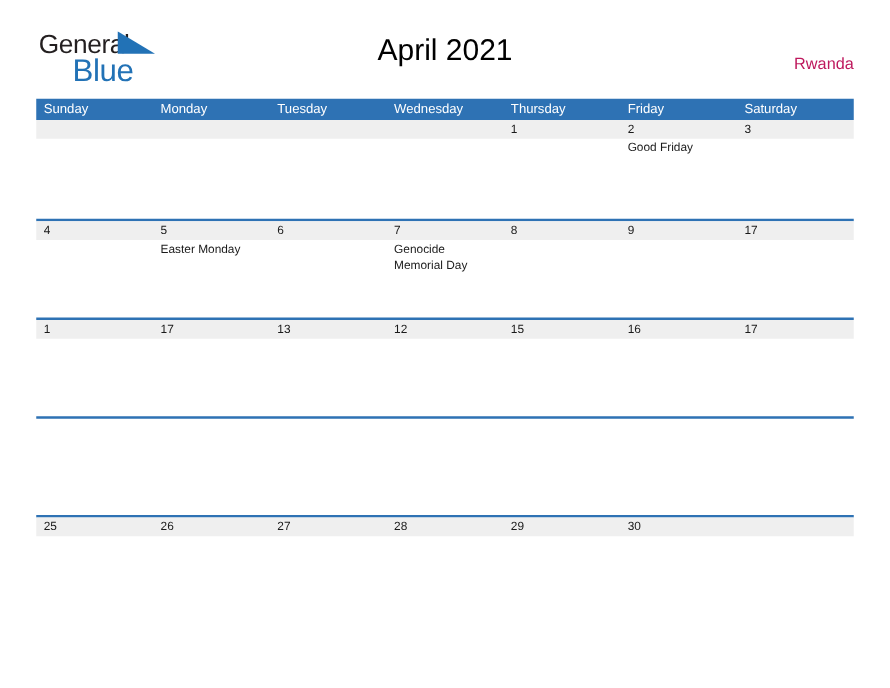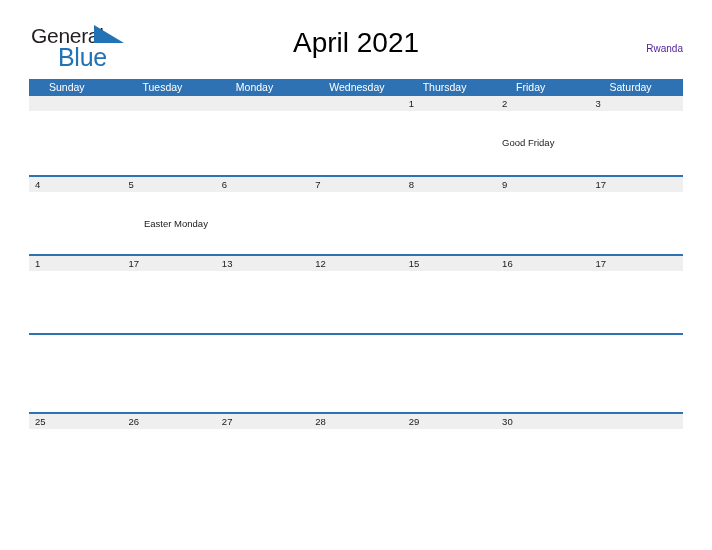--- a/index.html
+++ b/index.html
@@ -53,33 +53,33 @@
     width: 30px;
     height: 22px;
   }
 
   .calendar-title {
     position: absolute;
     left: 0;
     right: 0;
     top: 27px;
     text-align: center;
-    font-size: 28px;
+    font-size: 24px;
     color: #000000;
     font-family: "Liberation Sans", sans-serif;
     font-weight: normal;
     margin: 0;
   }
 
   .country-label {
     position: absolute;
     right: 29px;
     top: 43px;
-    font-size: 10px;
-    color: #4c1d95;
+    font-size: 13px;
+    color: #be185d;
     font-family: "Liberation Sans", sans-serif;
   }
 
   
   .calendar {
     position: absolute;
     left: 29px;
     top: 79px;
     width: 654px;
   }
@@ -87,21 +87,21 @@
   .weekday-row {
     display: flex;
     background: #2e72b4;
     height: 17px;
   }
   .weekday-cell {
     flex: 1 1 0;
     color: #ffffff;
     font-size: 10.5px;
     line-height: 17px;
-    padding-left: 20px;
+    padding-left: 6px;
     box-sizing: border-box;
     font-family: "Liberation Sans", sans-serif;
     white-space: nowrap;
     overflow: hidden;
   }
 
   .week-row {
     border-top: 2px solid #2e72b4;
     height: 79px;
     position: relative;
@@ -120,21 +120,20 @@
     font-size: 9.5px;
     line-height: 15px;
     color: #1a1a1a;
     padding-left: 6px;
     box-sizing: border-box;
     font-family: "Liberation Sans", sans-serif;
   }
   .event-band {
     display: flex;
     height: 62px;
-    align-items: center;
   }
   .event-cell {
     flex: 1 1 0;
     padding: 2px 6px 0 6px;
     box-sizing: border-box;
     font-size: 9.5px;
     line-height: 12.5px;
     color: #1a1a1a;
     font-family: "Liberation Sans", sans-serif;
   }
@@ -158,22 +157,22 @@
   </div>
 
   <h1 class="calendar-title">April 2021</h1>
 
   <div class="country-label">Rwanda</div>
 </div>
 
 <div class="calendar">
   <div class="weekday-row" id="weekday-row">
       <div class="weekday-cell">Sunday</div>
+      <div class="weekday-cell">Monday</div>
       <div class="weekday-cell">Tuesday</div>
-      <div class="weekday-cell">Monday</div>
       <div class="weekday-cell">Wednesday</div>
       <div class="weekday-cell">Thursday</div>
       <div class="weekday-cell">Friday</div>
       <div class="weekday-cell">Saturday</div>
     </div>
   <div id="weeks-container">
       <div class="week-row">
         <div class="daynum-band">
           <div class="daynum-cell"></div>
           <div class="daynum-cell"></div>
@@ -204,20 +203,24 @@
           <div class="daynum-cell">8</div>
           <div class="daynum-cell">9</div>
           <div class="daynum-cell">17</div>
         </div>
         <div class="event-band">
           <div class="event-cell"></div>
           <div class="event-cell">
             <span>Easter Monday</span>
           </div>
           <div class="event-cell"></div>
+          <div class="event-cell">
+            <span>Genocide</span>
+            <span>Memorial Day</span>
+          </div>
           <div class="event-cell"></div>
           <div class="event-cell"></div>
           <div class="event-cell"></div>
         </div>
       </div>
       <div class="week-row">
         <div class="daynum-band">
           <div class="daynum-cell">1</div>
           <div class="daynum-cell">17</div>
           <div class="daynum-cell">13</div>

